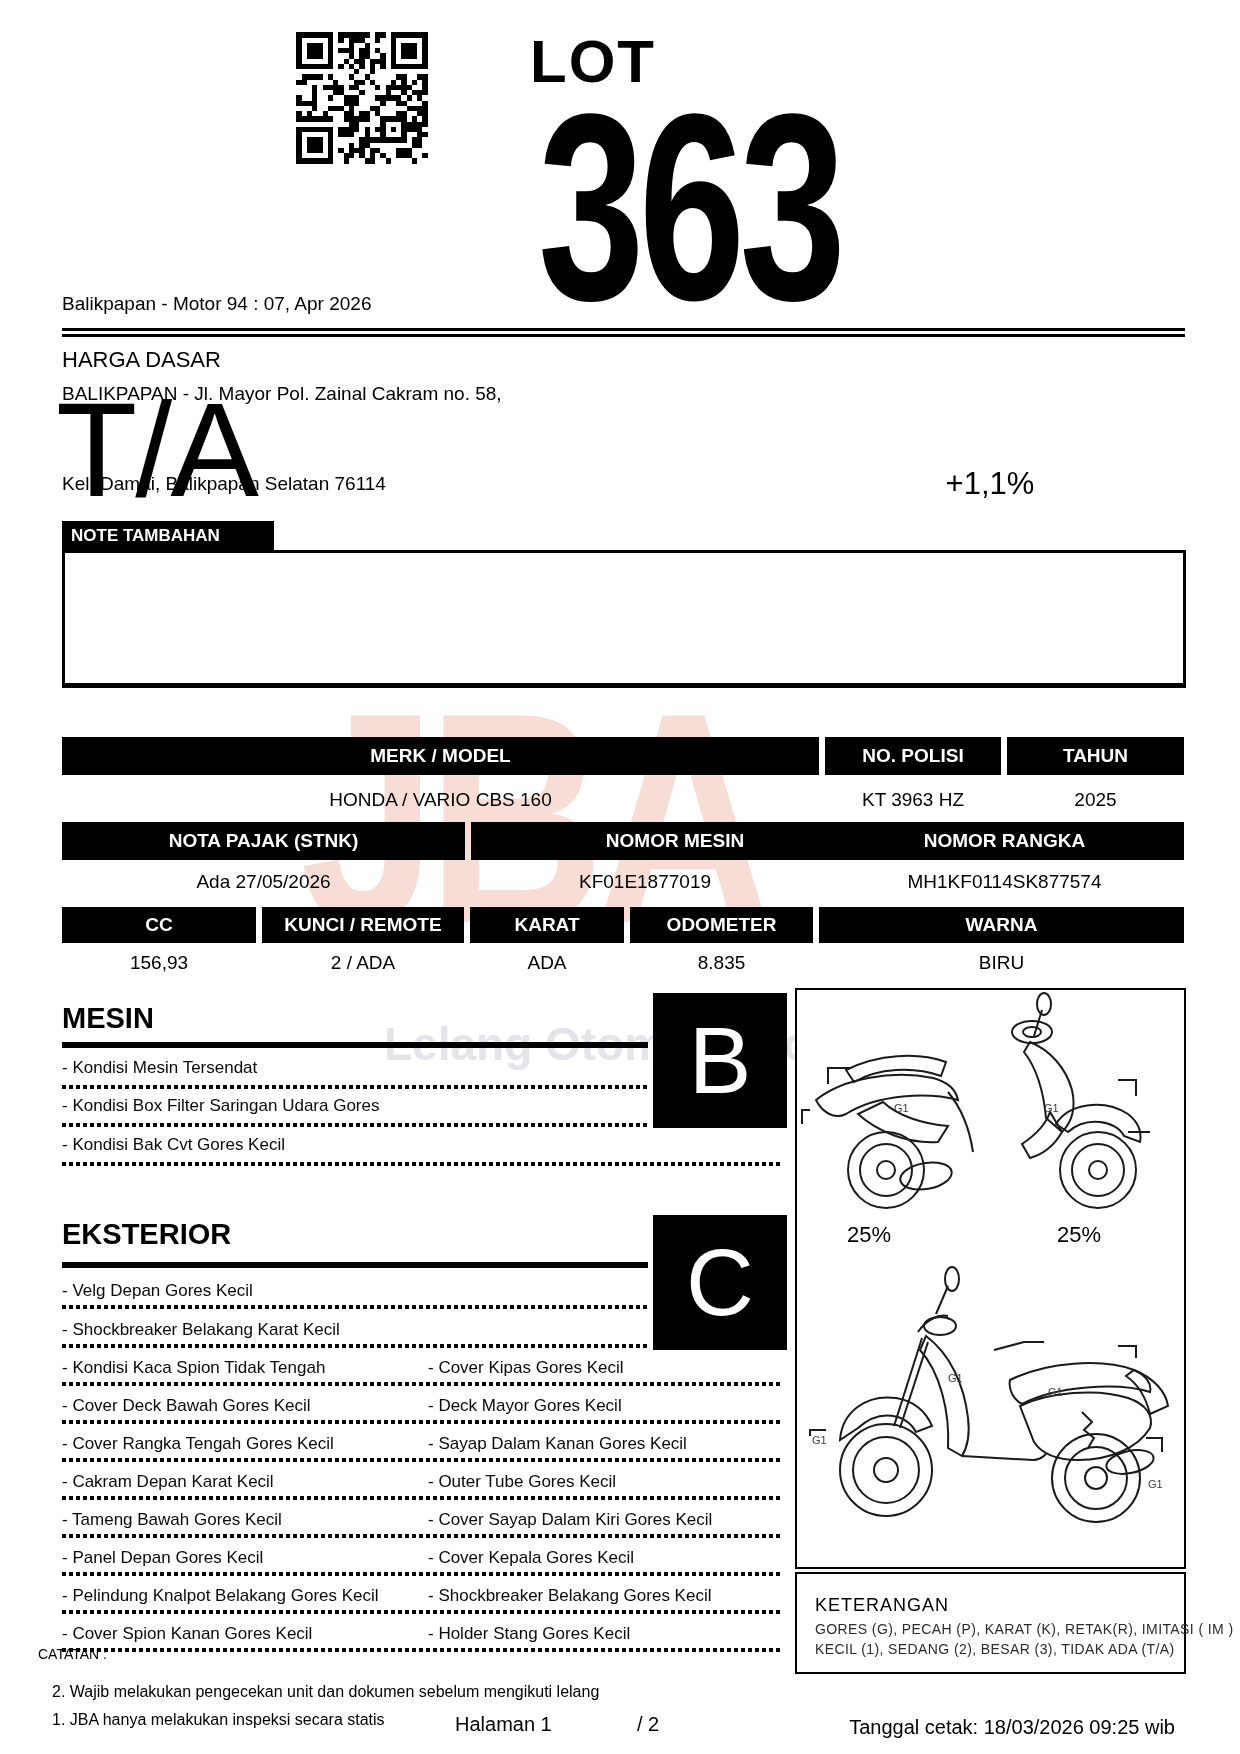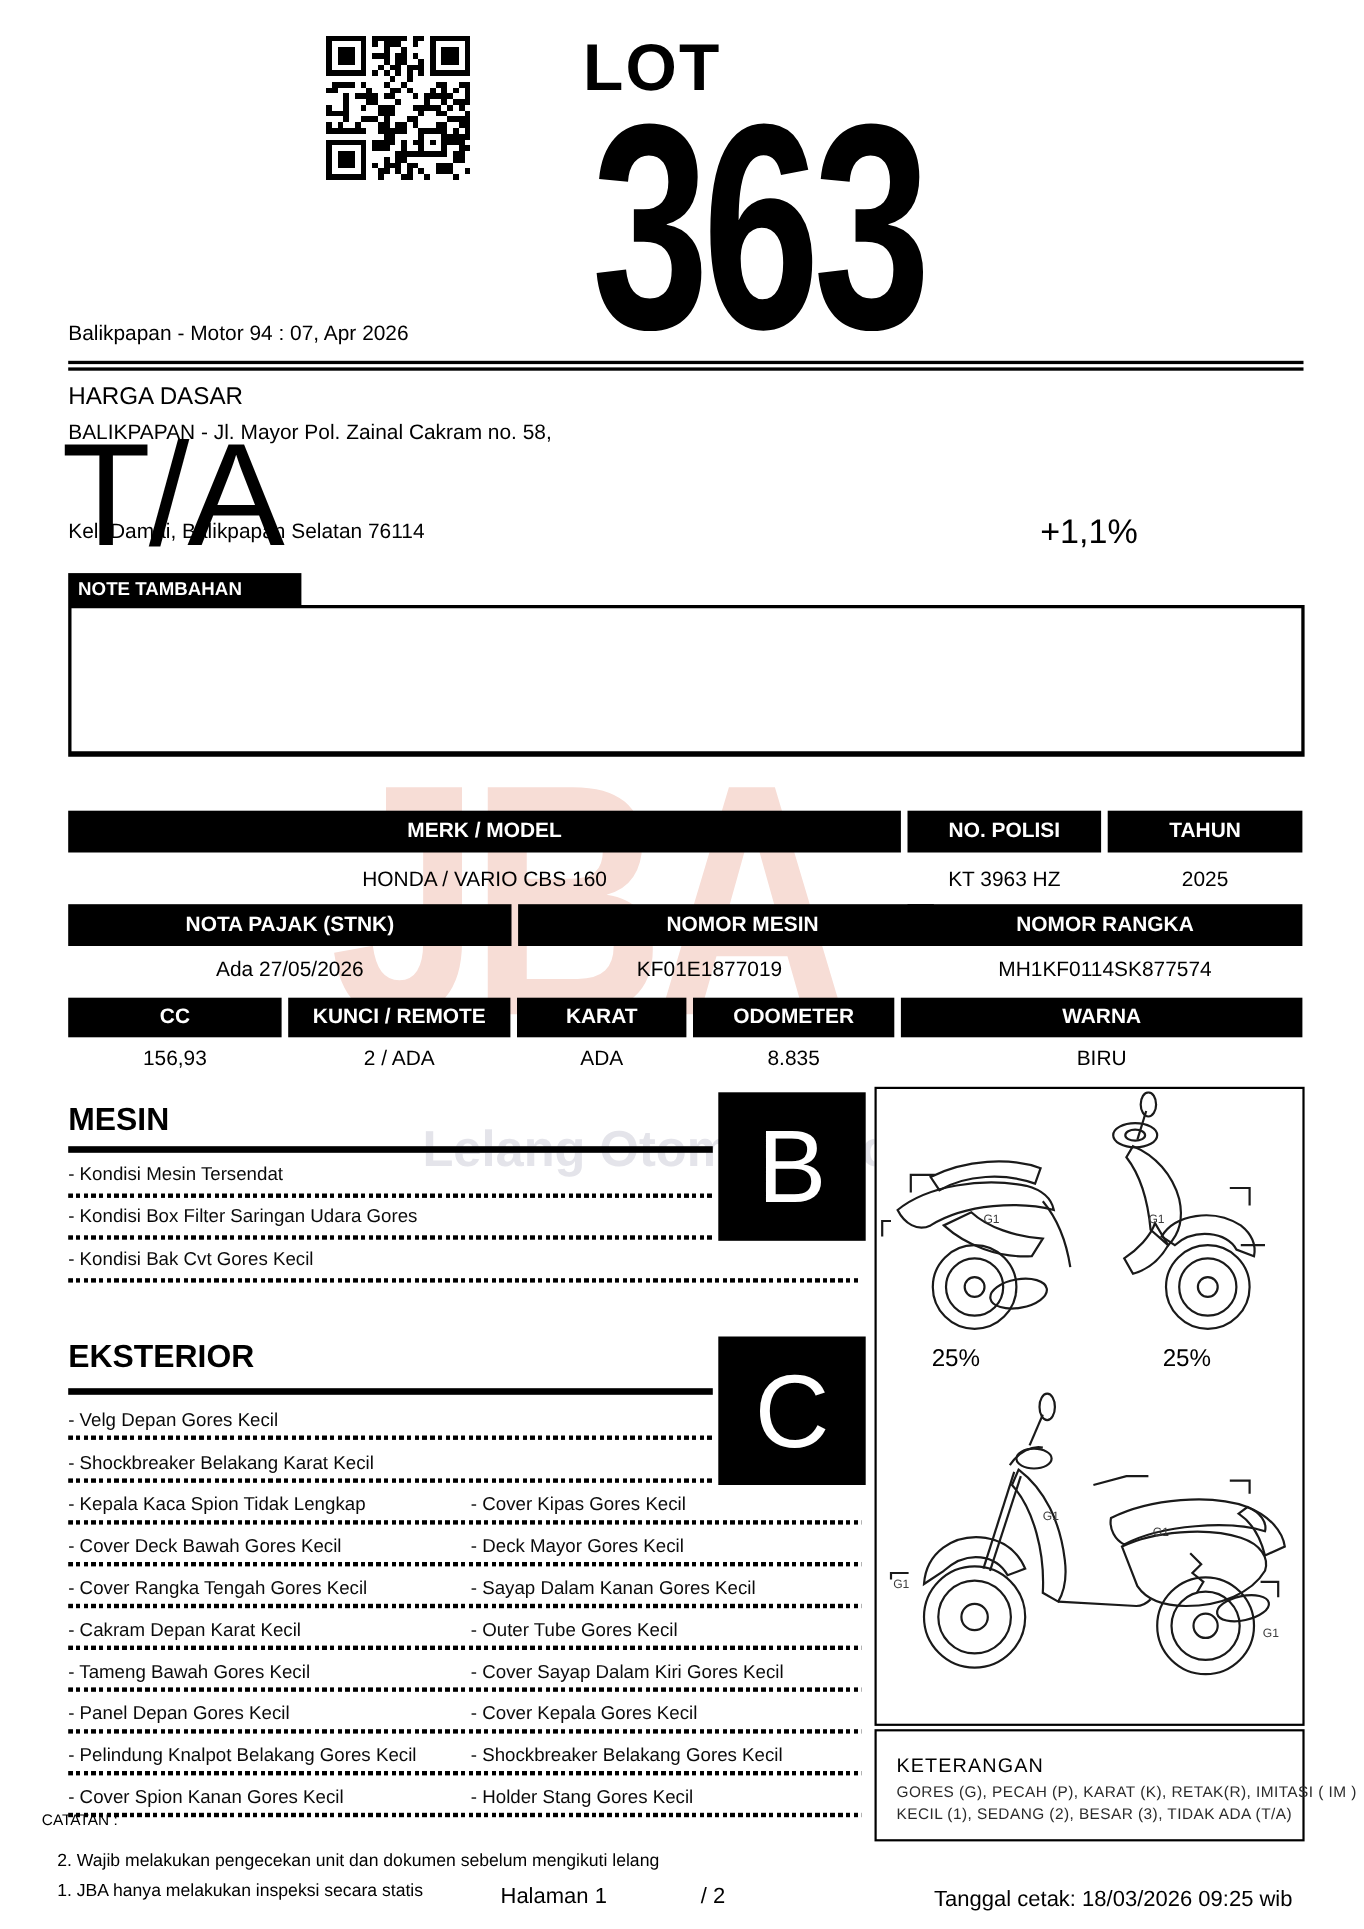--- a/index.html
+++ b/index.html
@@ -440,21 +440,21 @@
 
   <div class="abs z sec-title" style="left:62px;top:1220px;">EKSTERIOR</div>
   <div class="abs z sec-rule" style="left:62px;top:1262px;"></div>
   <div class="abs z grade-box" style="left:653px;top:1215px;">C</div>
 
   <div class="abs z item" style="left:62px;top:1281px;">- Velg Depan Gores Kecil</div>
   <div class="abs z dash" style="left:62px;top:1305px;width:586px;"></div>
   <div class="abs z item" style="left:62px;top:1320px;">- Shockbreaker Belakang Karat Kecil</div>
   <div class="abs z dash" style="left:62px;top:1344px;width:586px;"></div>
 
-  <div class="abs z item" style="left:62px;top:1358px;">- Kepala Kaca Spion Tidak Lengkap</div>
+  <div class="abs z item" style="left:62px;top:1358px;">- Kondisi Kaca Spion Tidak Tengah</div>
   <div class="abs z item" style="left:428px;top:1358px;">- Cover Kipas Gores Kecil</div>
   <div class="abs z dash" style="left:62px;top:1382px;width:721px;"></div>
 
   <div class="abs z item" style="left:62px;top:1396px;">- Cover Deck Bawah Gores Kecil</div>
   <div class="abs z item" style="left:428px;top:1396px;">- Deck Mayor Gores Kecil</div>
   <div class="abs z dash" style="left:62px;top:1420px;width:721px;"></div>
 
   <div class="abs z item" style="left:62px;top:1434px;">- Cover Rangka Tengah Gores Kecil</div>
   <div class="abs z item" style="left:428px;top:1434px;">- Sayap Dalam Kanan Gores Kecil</div>
   <div class="abs z dash" style="left:62px;top:1458px;width:721px;"></div>

